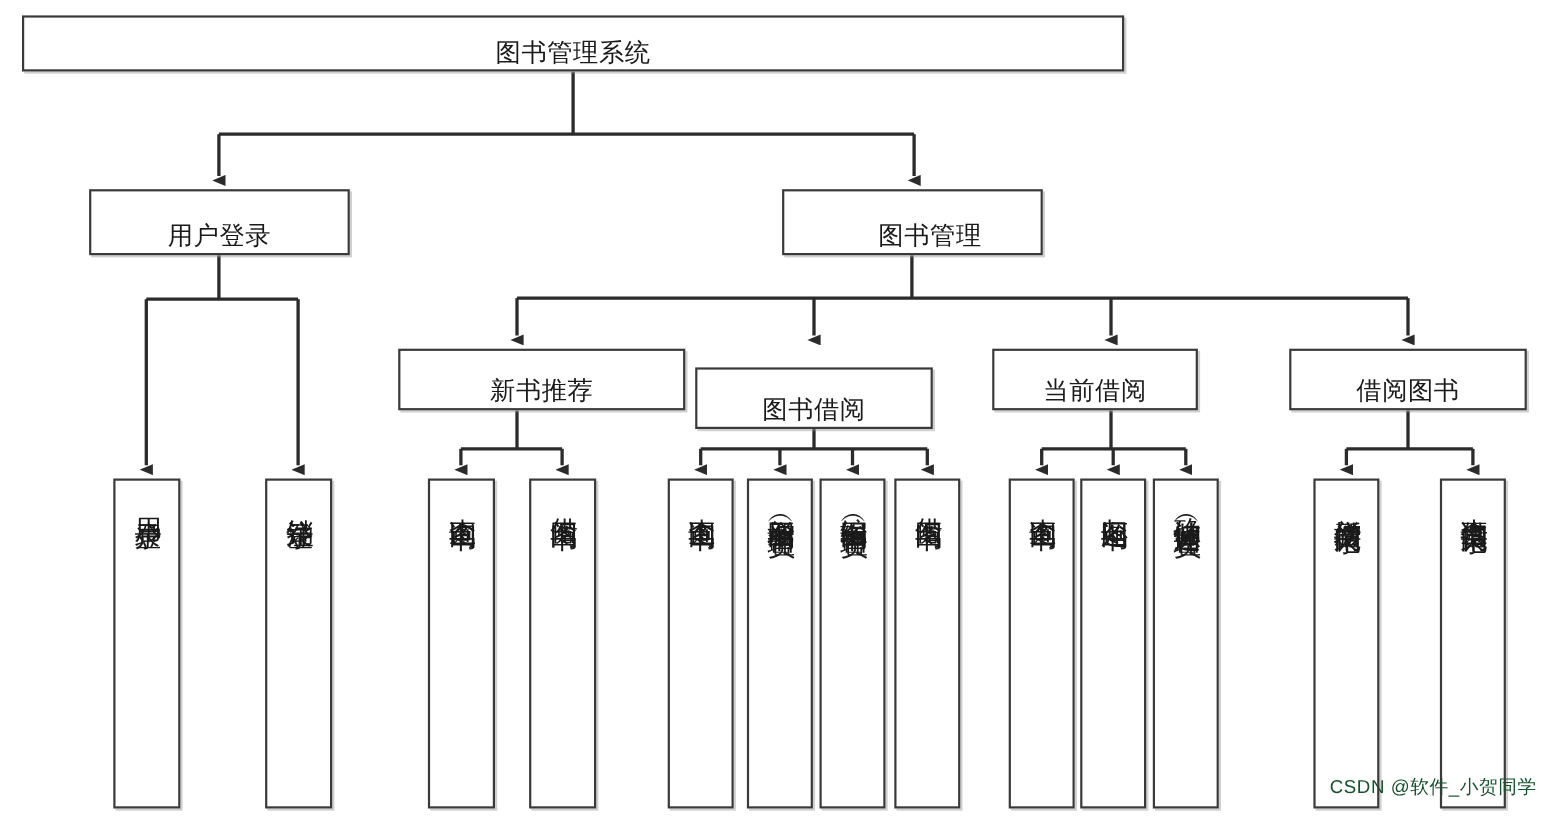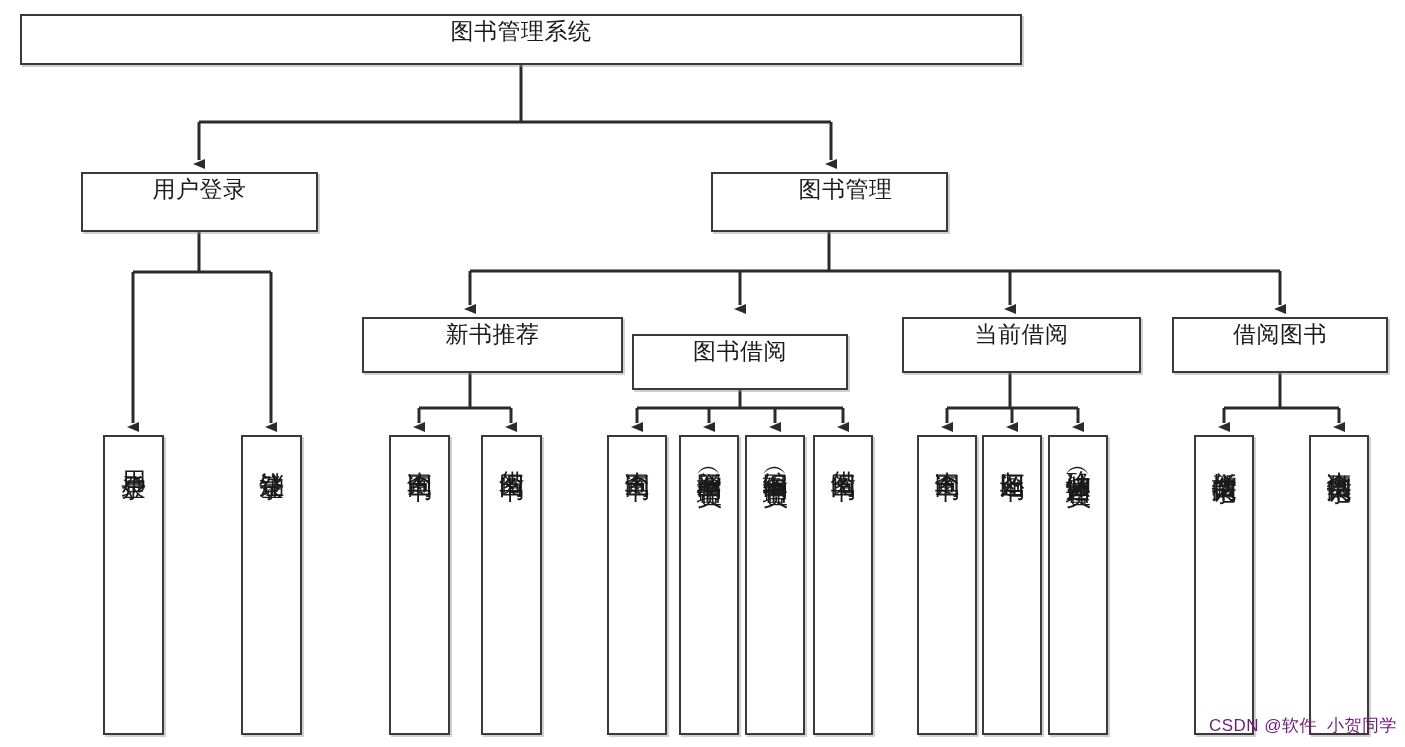--- a/index.html
+++ b/index.html
@@ -25,21 +25,21 @@
     height: 747px;
     pointer-events: none;
   }
   .node {
     position: absolute;
     box-sizing: border-box;
     background: #ffffff;
     border: 2px solid #3a3a3a;
     box-shadow: 2px 2px 0 rgba(150,150,150,0.45);
     display: flex;
-    align-items: flex-start;
+    align-items: flex-end;
     justify-content: center;
     color: #1a1a1a;
     z-index: 2;
   }
   .node.horiz {
     font-size: 23px;
     letter-spacing: 0.5px;
   }
   .node.vert {
     writing-mode: vertical-rl;
@@ -52,23 +52,23 @@
     align-items: center;
   }
   .node.vert .vlabel {
     writing-mode: vertical-rl;
     text-orientation: upright;
     white-space: nowrap;
   }
   #watermark {
     position: absolute;
     right: 8px;
-    bottom: 10px;
+    bottom: 20px;
     font-size: 17px;
-    color: #701a75;
+    color: #14532d;
     z-index: 5;
     white-space: nowrap;
     letter-spacing: 0.5px;
   }
 </style>
 </head>
 <body>
 
 <div id="canvas">
 
@@ -132,21 +132,21 @@
   <div class="node horiz" style="left:711px; top:172px; width:237px; height:60px;padding-left:32px;">
     <span>图书管理</span>
   </div>
 
   <div class="node horiz" style="left:362px; top:317px; width:261px; height:56px;">
     <span>新书推荐</span>
   </div>
   <div class="node horiz" style="left:632px; top:334px; width:216px; height:56px;">
     <span>图书借阅</span>
   </div>
-  <div class="node horiz" style="left:902px; top:317px; width:239px; height:56px;">
+  <div class="node horiz" style="left:902px; top:317px; width:187px; height:56px;">
     <span>当前借阅</span>
   </div>
   <div class="node horiz" style="left:1172px; top:317px; width:216px; height:56px;">
     <span>借阅图书</span>
   </div>
 
   <div class="node vert" style="left:103px; top:435px; width:61px; height:300px;">
     <span class="vlabel">用户登录</span>
   </div>
   <div class="node vert" style="left:241px; top:435px; width:61px; height:300px;">

